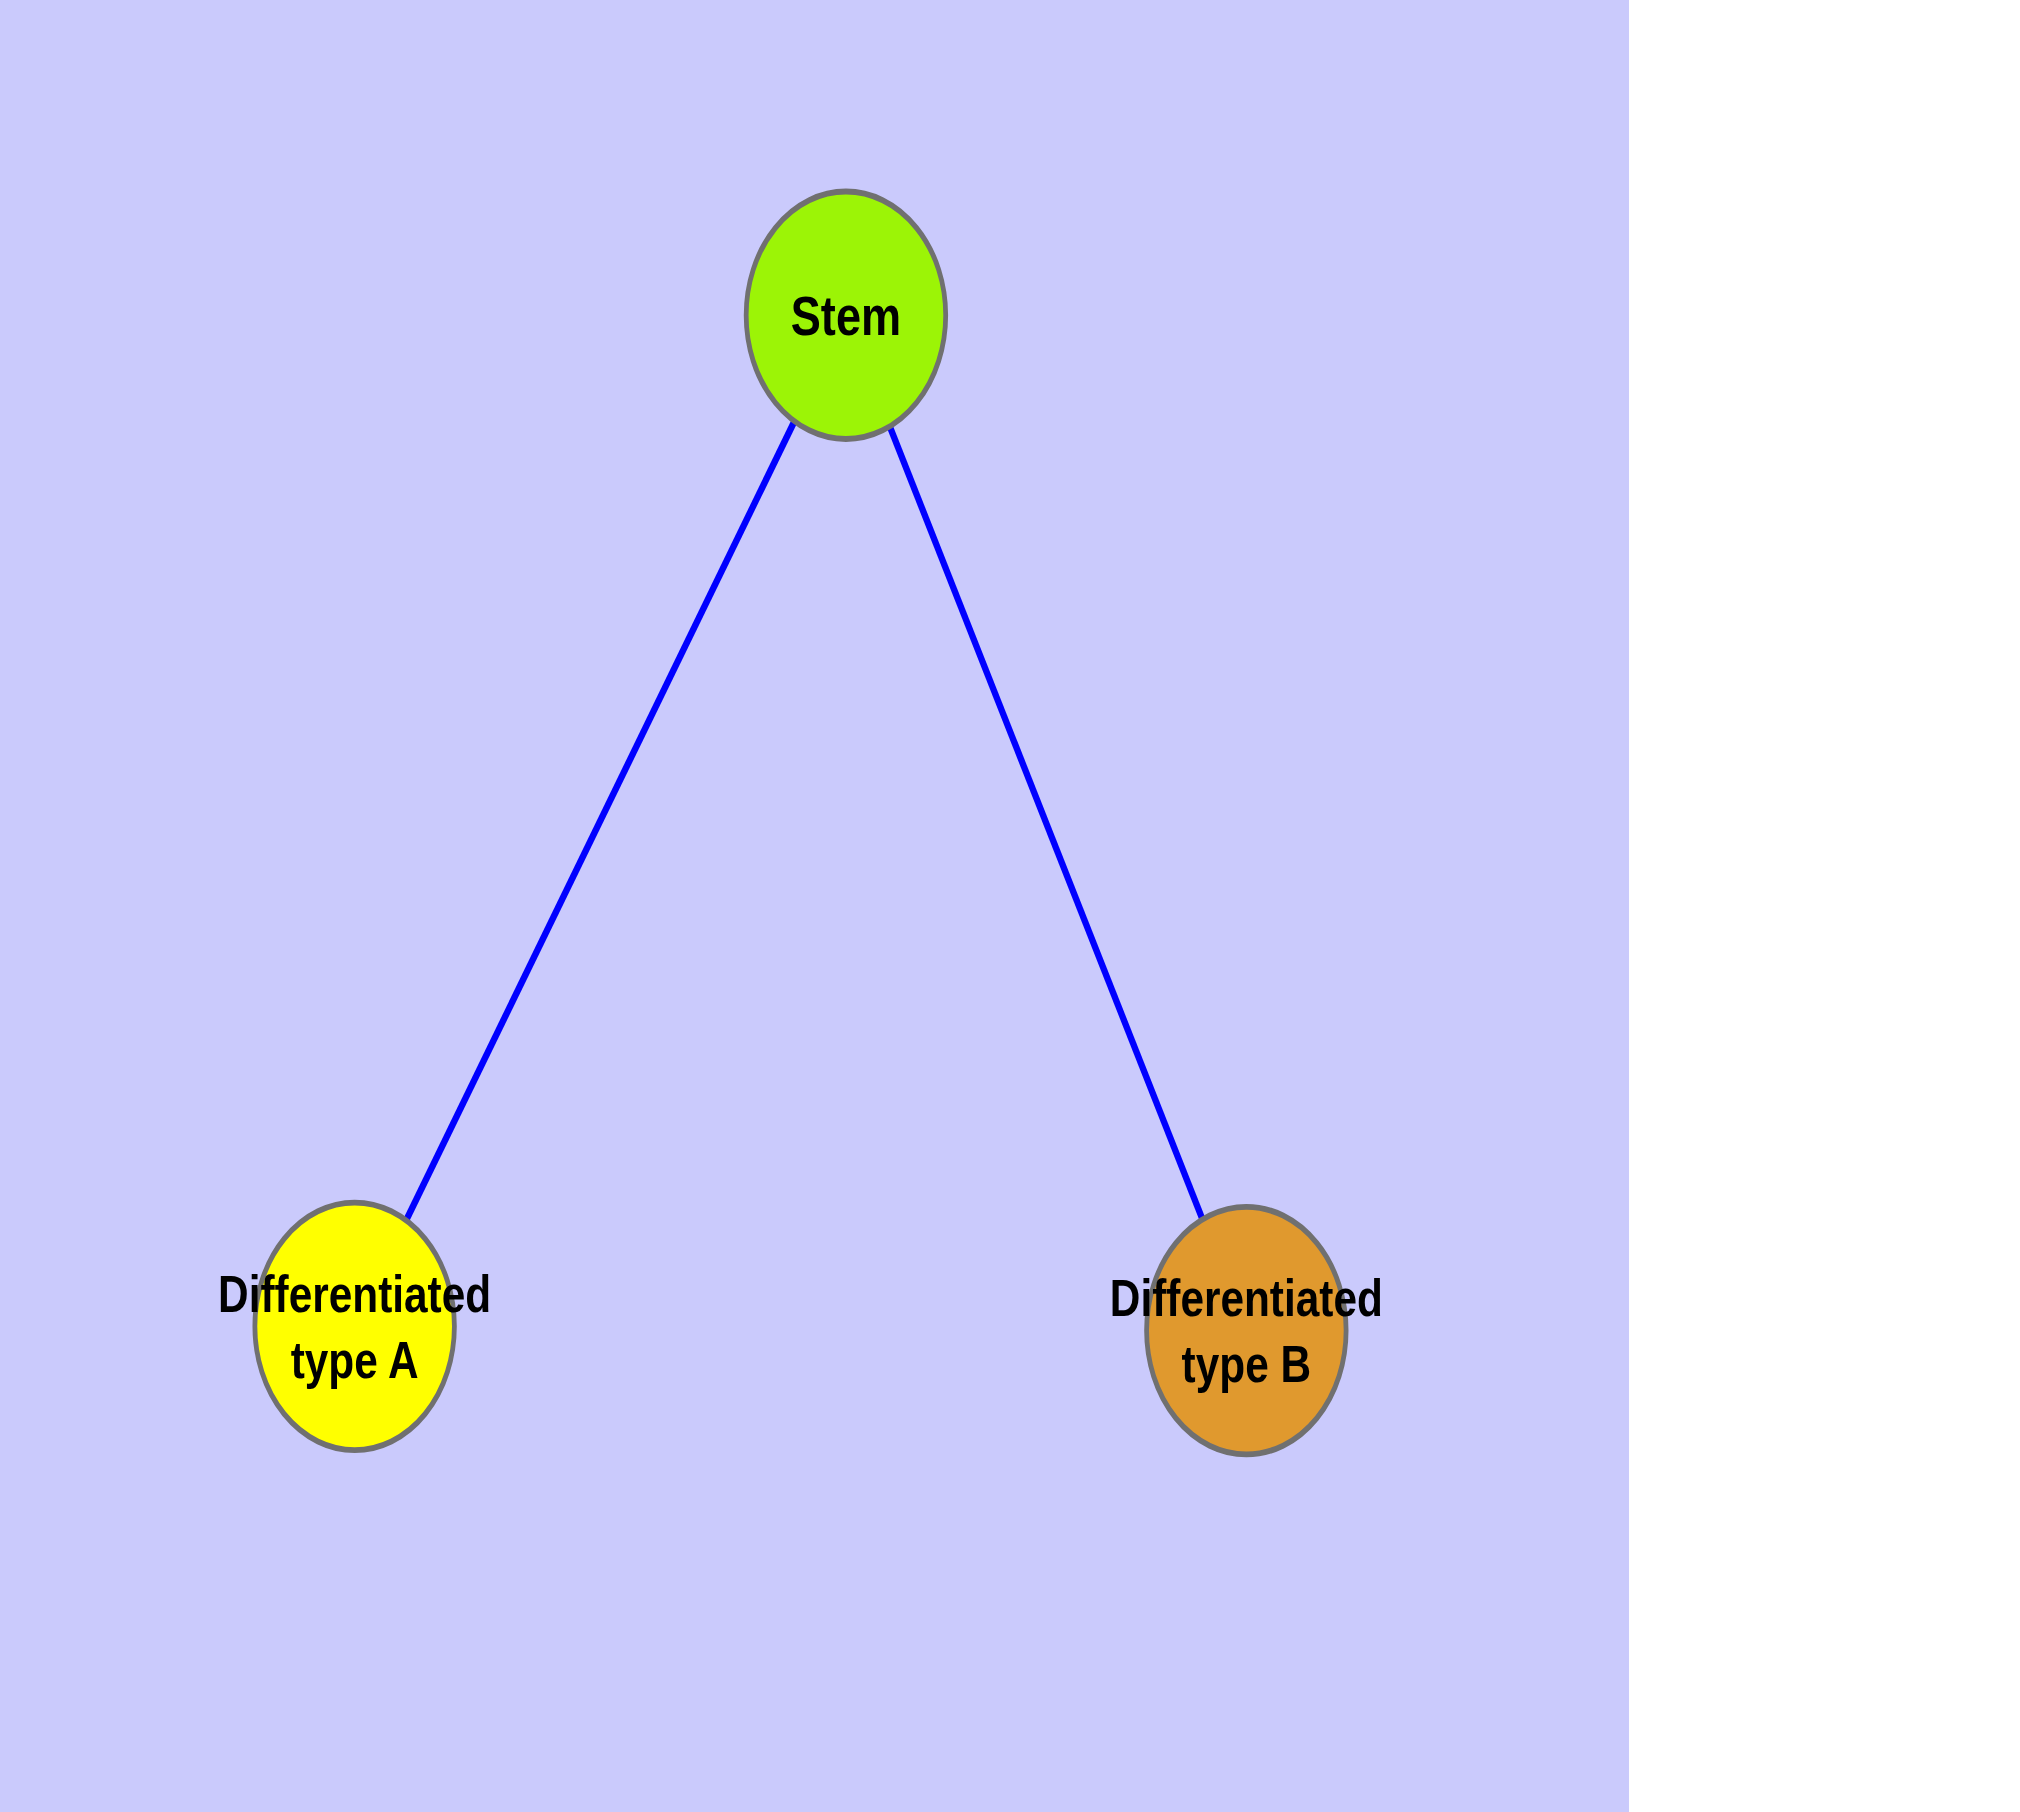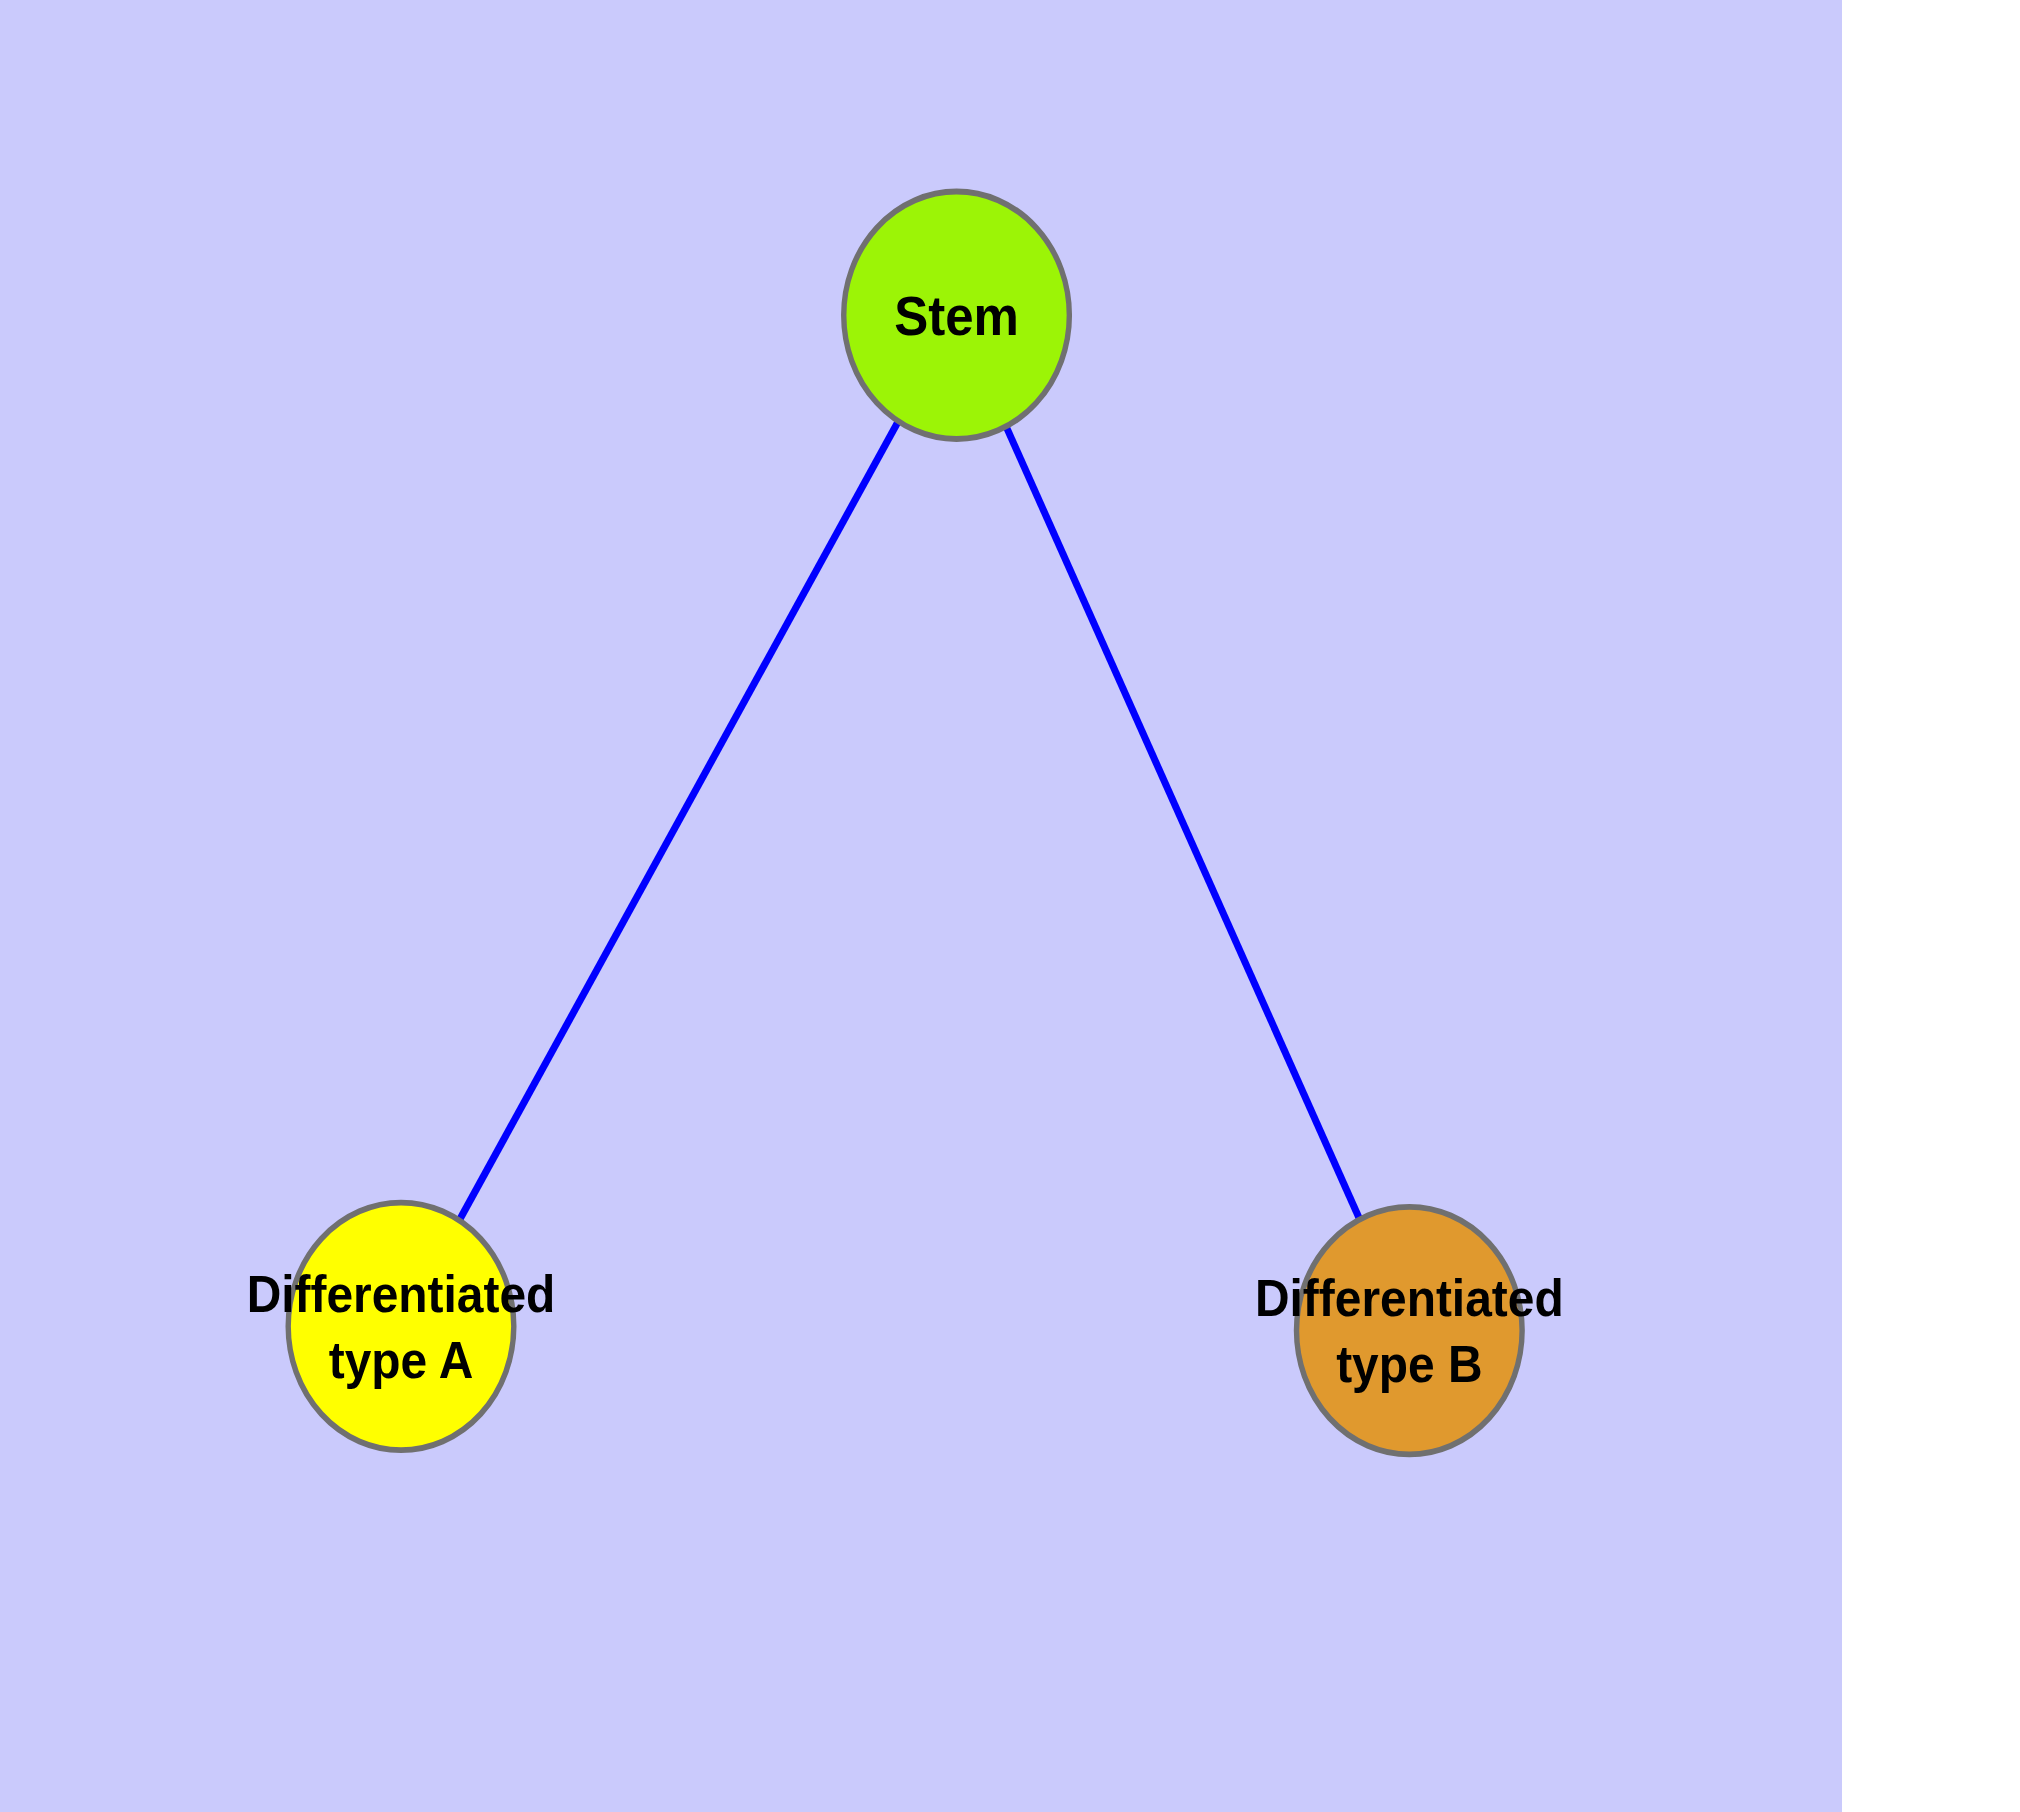--- a/index.html
+++ b/index.html
@@ -3,21 +3,21 @@
 <meta charset="utf-8">
 <title>Cell Differentiation Graph</title>
 <style>
   html, body {
     margin: 0;
     padding: 0;
     background: #ffffff;
   }
   #stage {
     position: relative;
-    width: 1842px;
+    width: 1629px;
     height: 1812px;
     overflow: hidden;
     font-family: "Liberation Sans", sans-serif;
   }
   #canvas {
     position: absolute;
     inset: 0;
     width: 100%;
     height: 100%;
     display: block;

